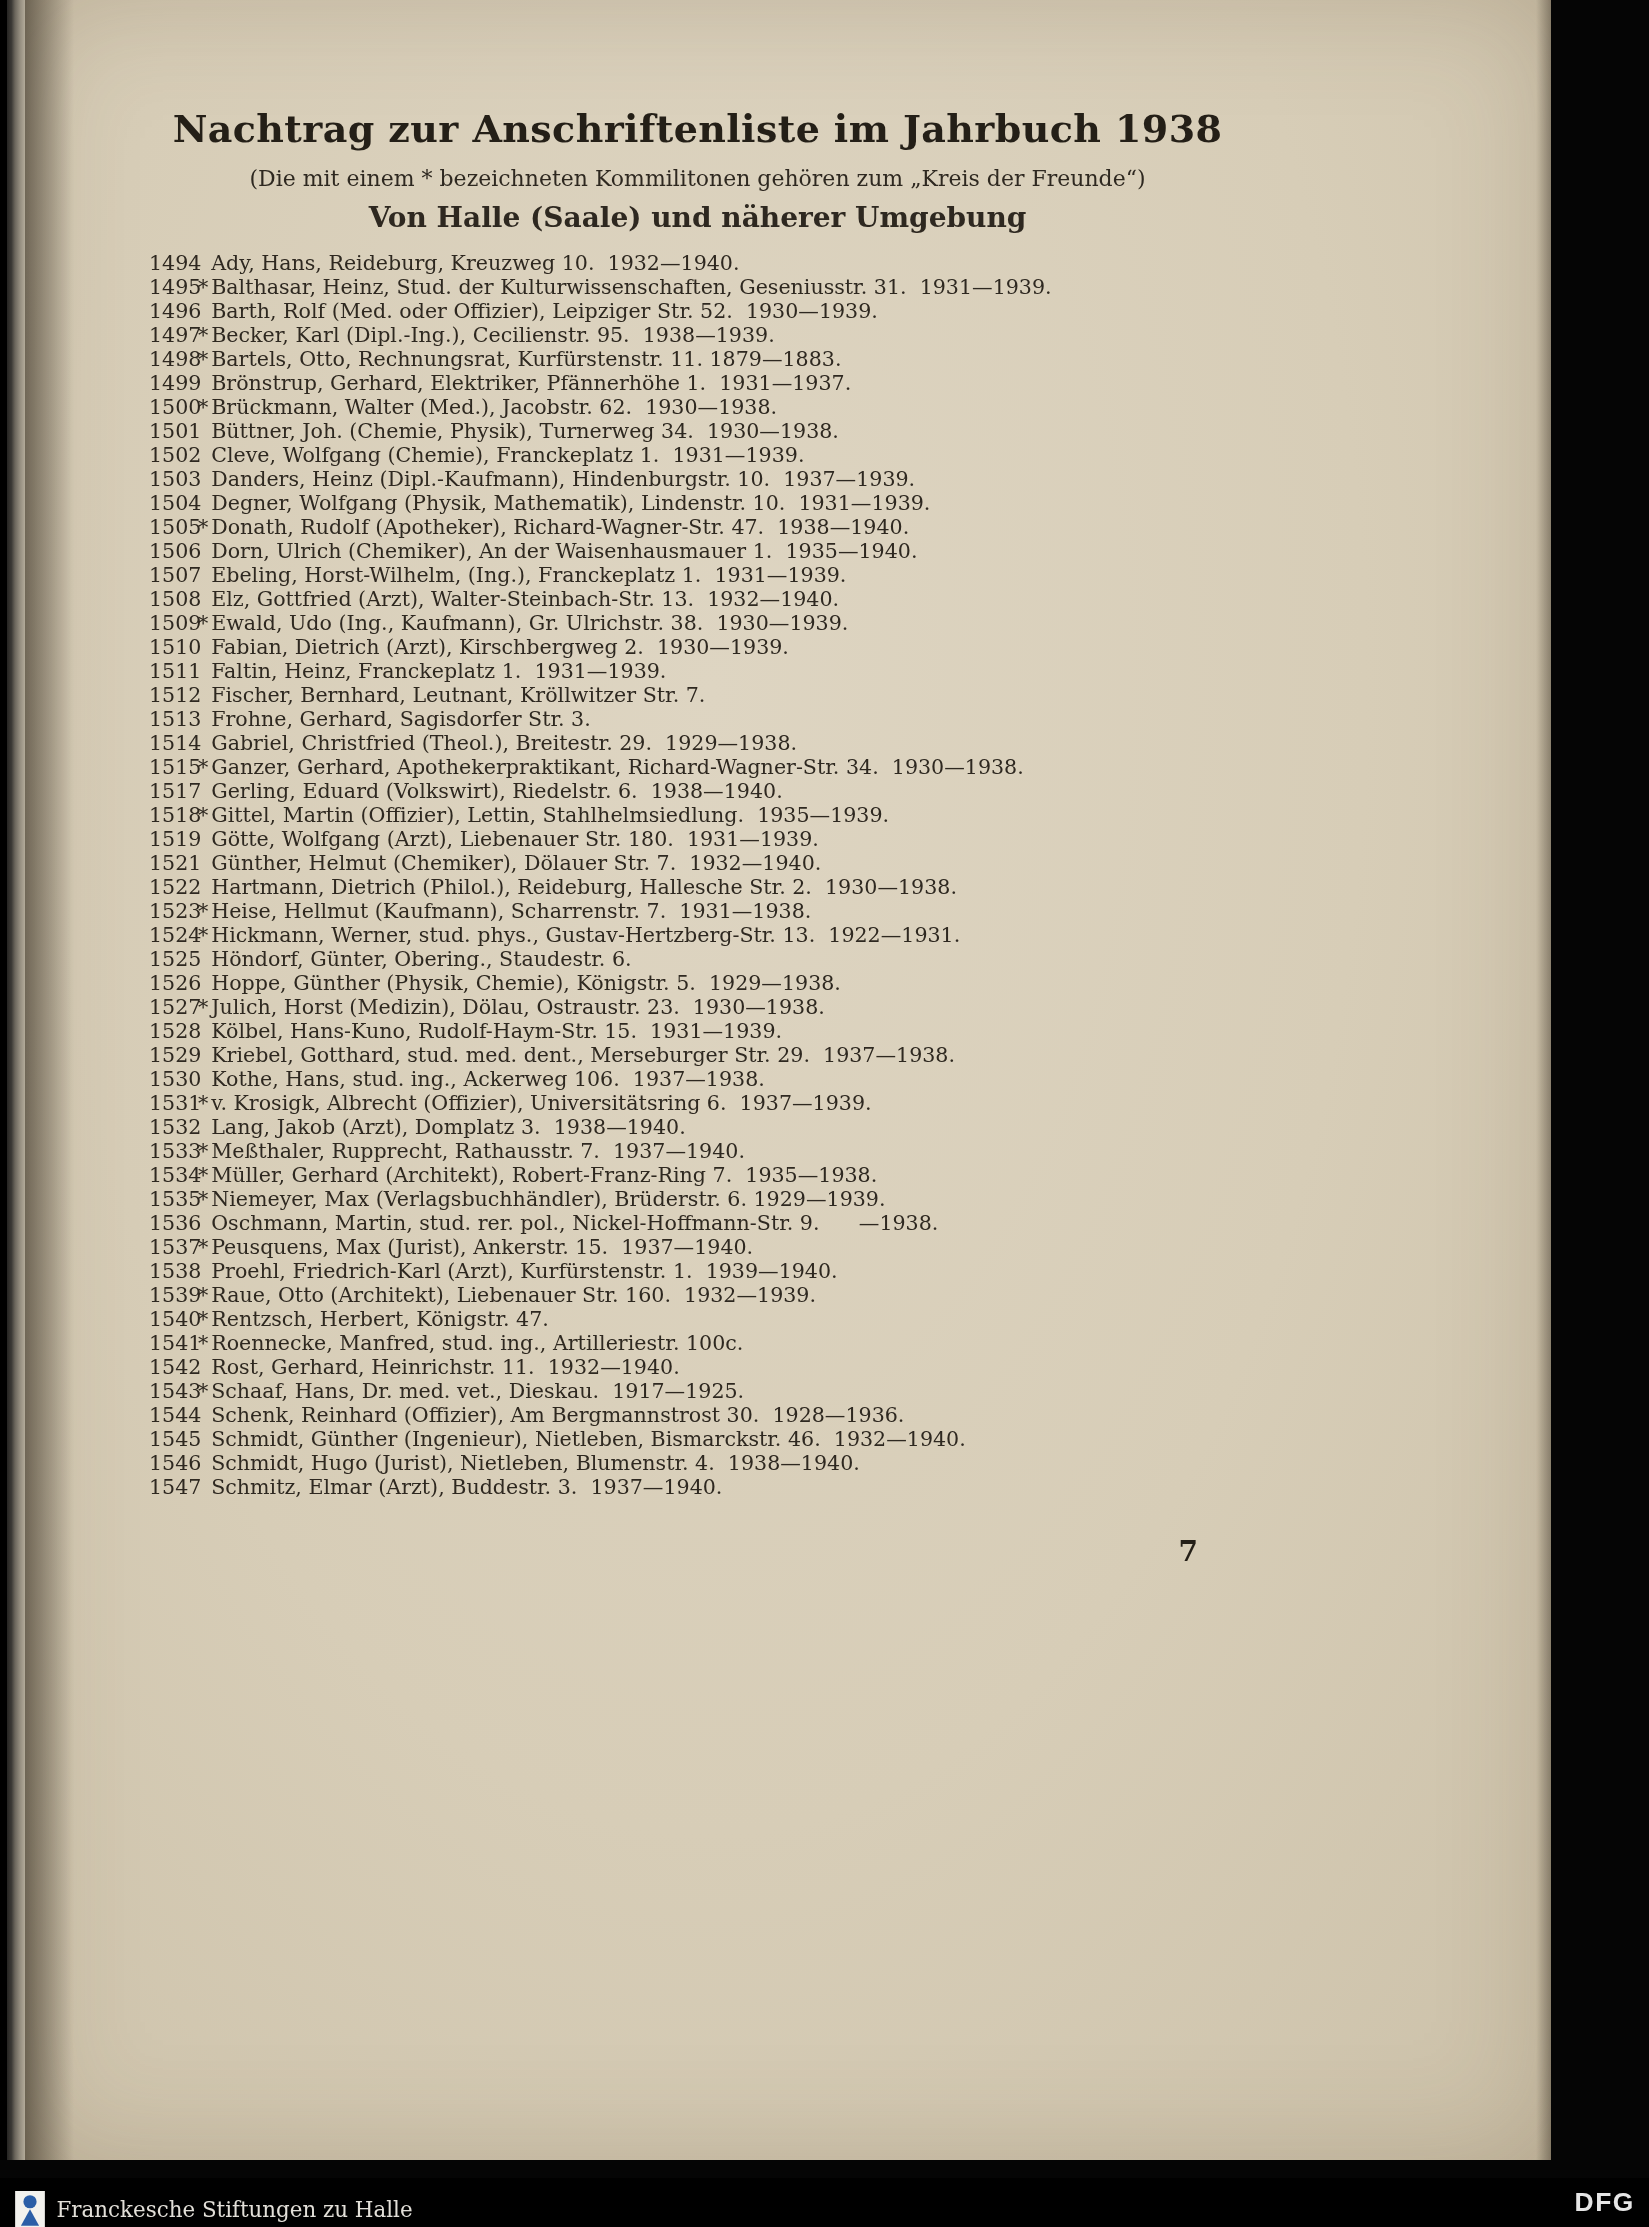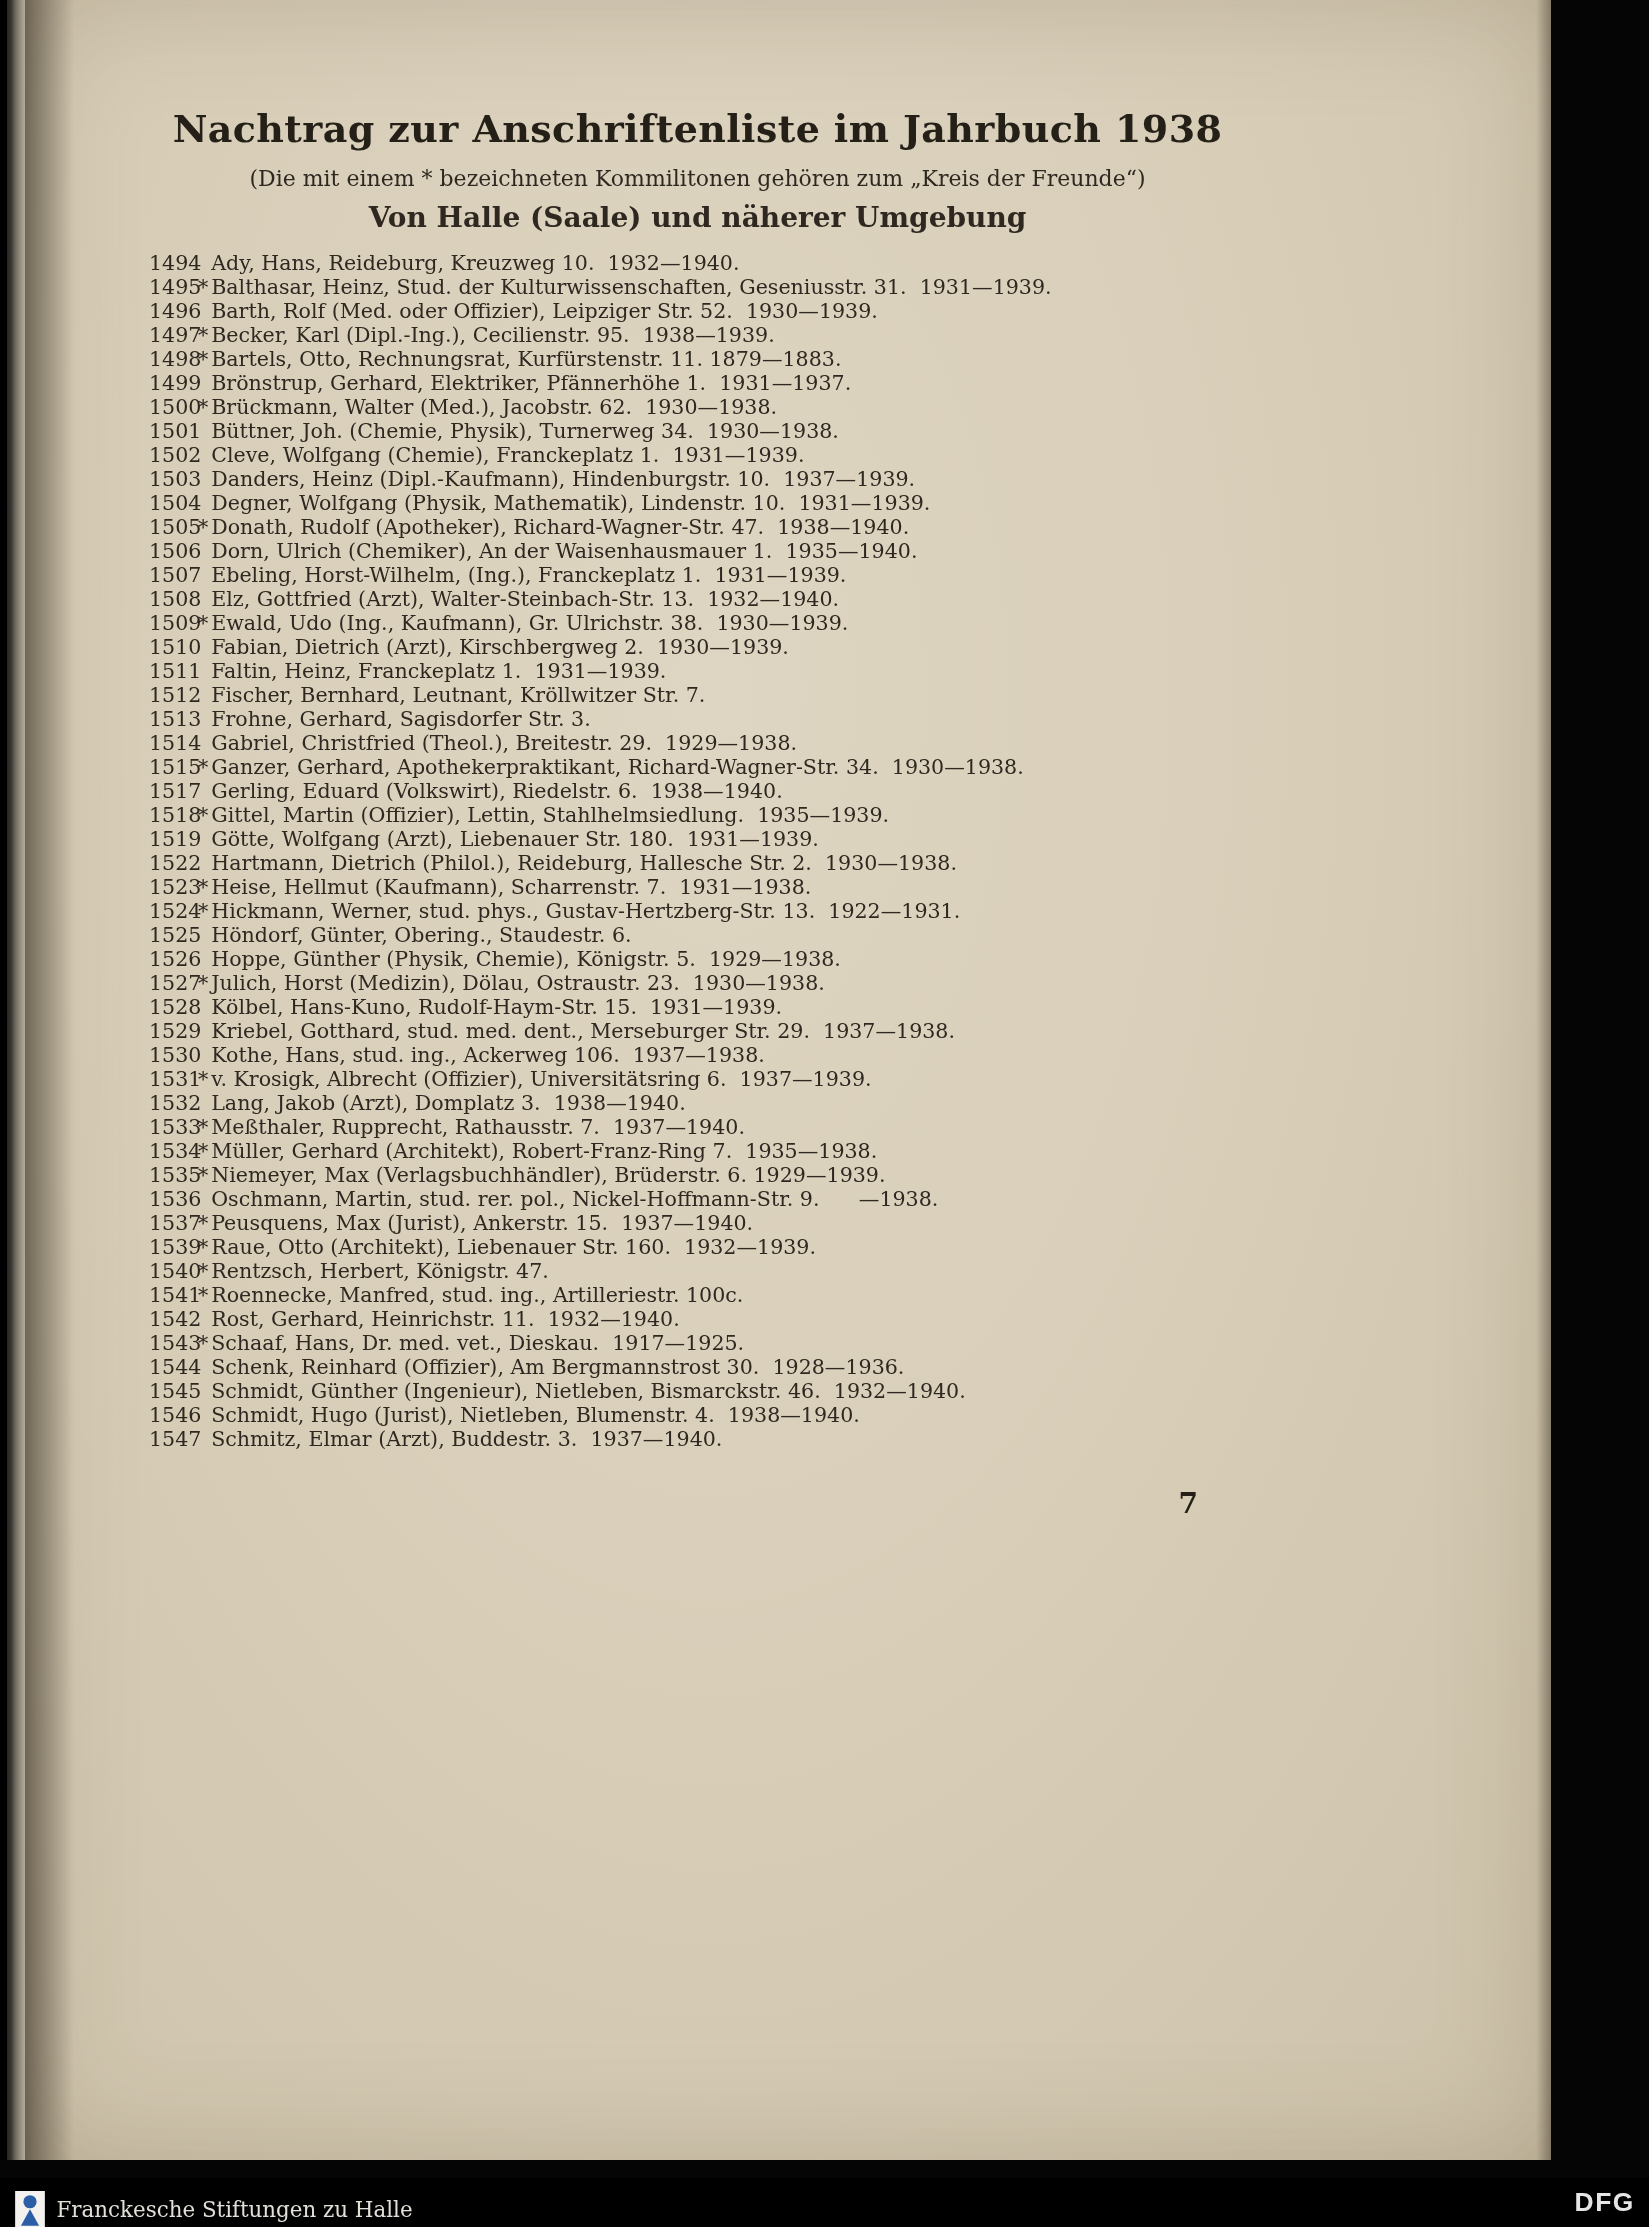--- a/index.html
+++ b/index.html
@@ -259,20 +259,25 @@
           <span class="entry-text">Gittel, Martin (Offizier), Lettin, Stahlhelmsiedlung.  1935—1939.</span>
         </div>
 
         <div class="entry">
           <span class="entry-num">1519</span>
           <span class="entry-star"></span>
           <span class="entry-text">Götte, Wolfgang (Arzt), Liebenauer Str. 180.  1931—1939.</span>
         </div>
 
 
+        <div class="entry">
+          <span class="entry-num">1521</span>
+          <span class="entry-star"></span>
+          <span class="entry-text">Günther, Helmut (Chemiker), Dölauer Str. 7.  1932—1940.</span>
+        </div>
 
         <div class="entry">
           <span class="entry-num">1522</span>
           <span class="entry-star"></span>
           <span class="entry-text">Hartmann, Dietrich (Philol.), Reideburg, Hallesche Str. 2.  1930—1938.</span>
         </div>
 
         <div class="entry">
           <span class="entry-num">1523</span>
           <span class="entry-star">*</span>
@@ -356,20 +361,25 @@
           <span class="entry-star"></span>
           <span class="entry-text">Oschmann, Martin, stud. rer. pol., Nickel-Hoffmann-Str. 9.      —1938.</span>
         </div>
 
         <div class="entry">
           <span class="entry-num">1537</span>
           <span class="entry-star">*</span>
           <span class="entry-text">Peusquens, Max (Jurist), Ankerstr. 15.  1937—1940.</span>
         </div>
 
+        <div class="entry">
+          <span class="entry-num">1538</span>
+          <span class="entry-star"></span>
+          <span class="entry-text">Proehl, Friedrich-Karl (Arzt), Kurfürstenstr. 1.  1939—1940.</span>
+        </div>
 
         <div class="entry">
           <span class="entry-num">1539</span>
           <span class="entry-star">*</span>
           <span class="entry-text">Raue, Otto (Architekt), Liebenauer Str. 160.  1932—1939.</span>
         </div>
 
         <div class="entry">
           <span class="entry-num">1540</span>
           <span class="entry-star">*</span>

